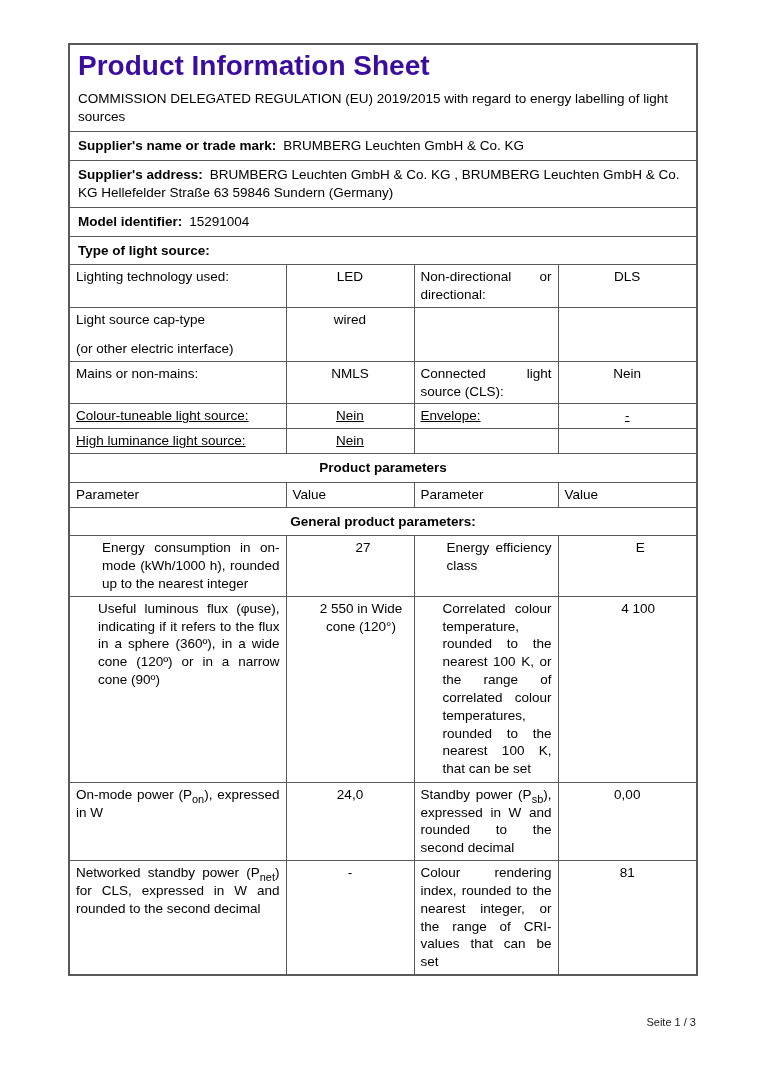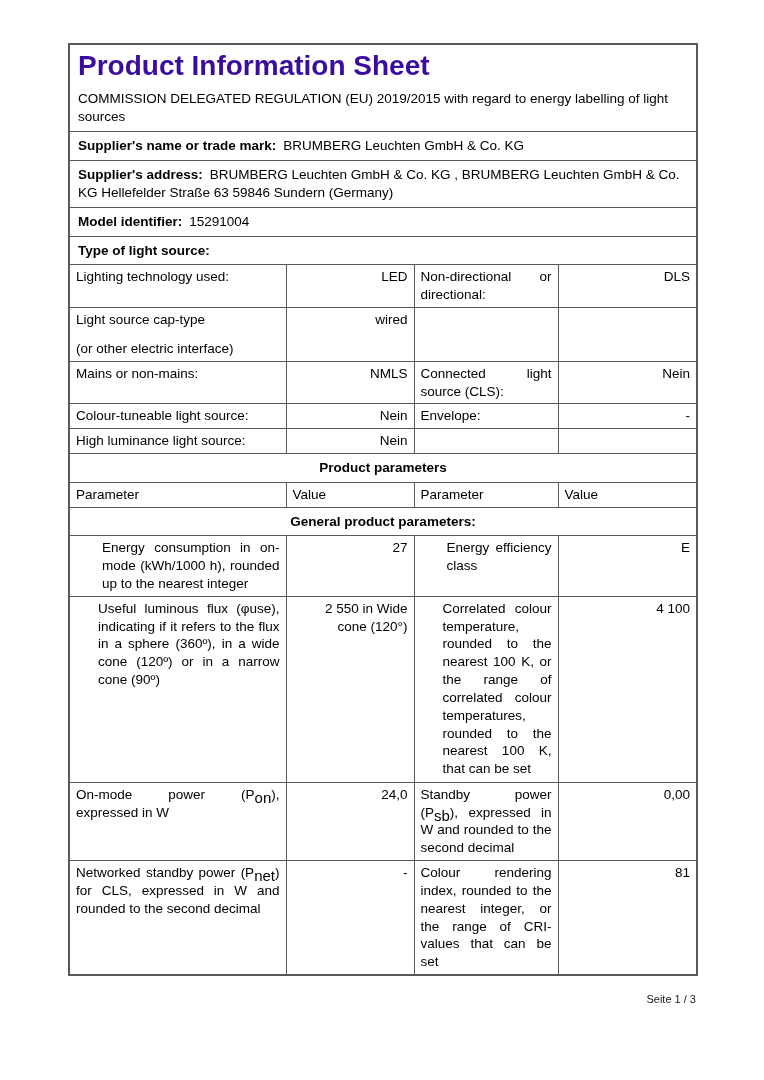--- a/index.html
+++ b/index.html
@@ -23,53 +23,53 @@
   }
   table.sheet td {
     border: 1px solid #595959;
     vertical-align: top;
     padding: 3px 6px;
     overflow: hidden;
   }
   .b { font-weight: bold; }
   .center { text-align: center; }
   .just { text-align: justify; }
-  .val { text-align: right; }
+  .val { text-align: center; }
 
   .title-cell { padding: 4px 8px 6px 8px !important; }
   .title-cell h1 {
     margin: 2px 0 8px 0;
     font-size: 28px;
     line-height: 1.1;
     color: var(--accent, #3A0D9E);
     font-weight: bold;
   }
   .title-cell p { margin: 0; max-width: 600px; }
 
   .lbl-row td { padding: 5px 8px !important; }
   .lbl-val { margin-left: 7px; font-weight: normal; }
 
   .sec-head td { font-weight: bold; padding: 5px 8px !important; }
 
   tr.h40 td { height: 40px; }
   tr.h46 td { height: 46px; }
   tr.h41 td { height: 41px; }
-  tr.h22 td { height: 21px; }
+  tr.h22 td { height: 21px; text-decoration: underline; }
   tr.h58 td { height: 58px; padding-left: 32px; }
   tr.h186 td { height: 186px; padding-left: 28px; }
   tr.h77 td { height: 77px; }
   tr.h108 td { height: 108px; }
 
   .gap-top { margin-top: 11px; }
 
-  sub { font-size: 15px; line-height: 0; }
+  sub { font-size: 11px; line-height: 0; }
 
   .footer {
     position: absolute;
-    top: 993px;
+    top: 1016px;
     right: 68px;
     font-size: 11px;
     color: #1a1a1a;
   }
 </style>
 </head>
 <body>
 
 <div class="page">
 

